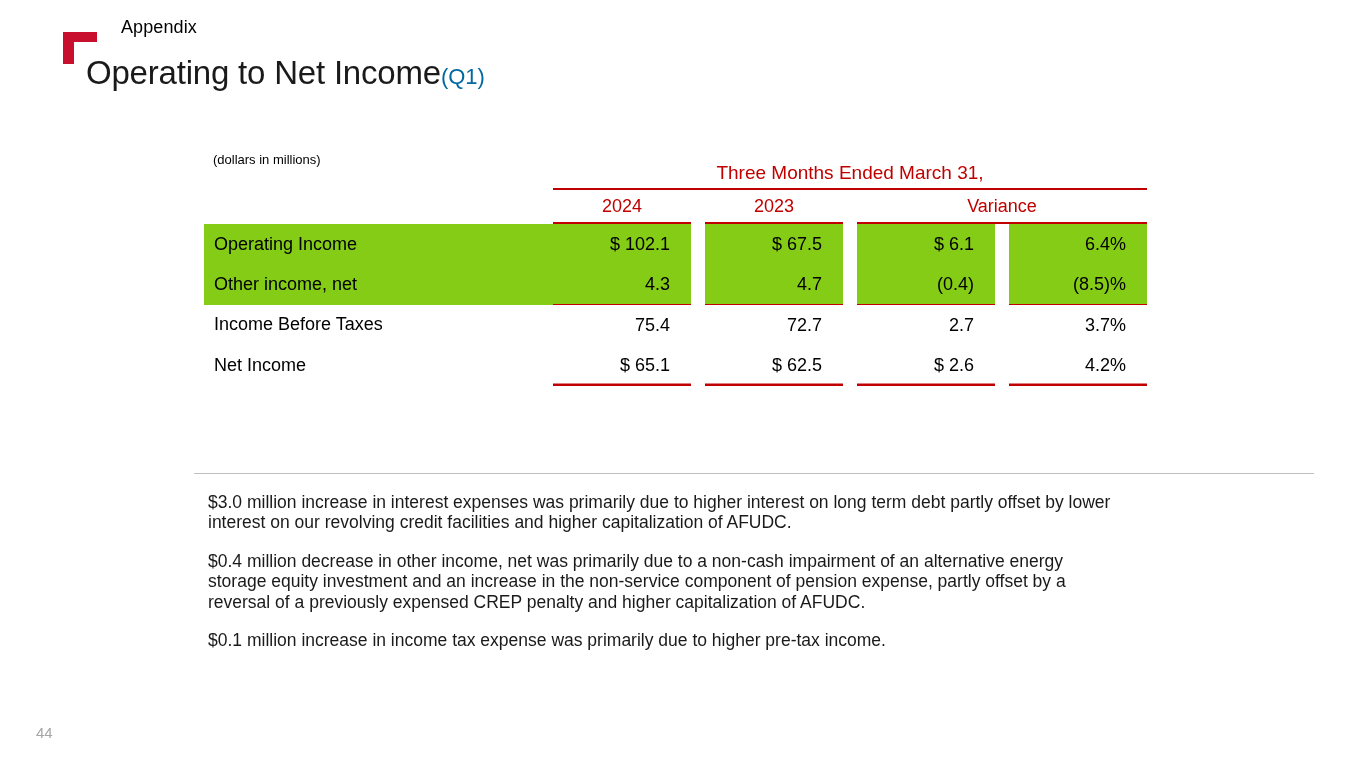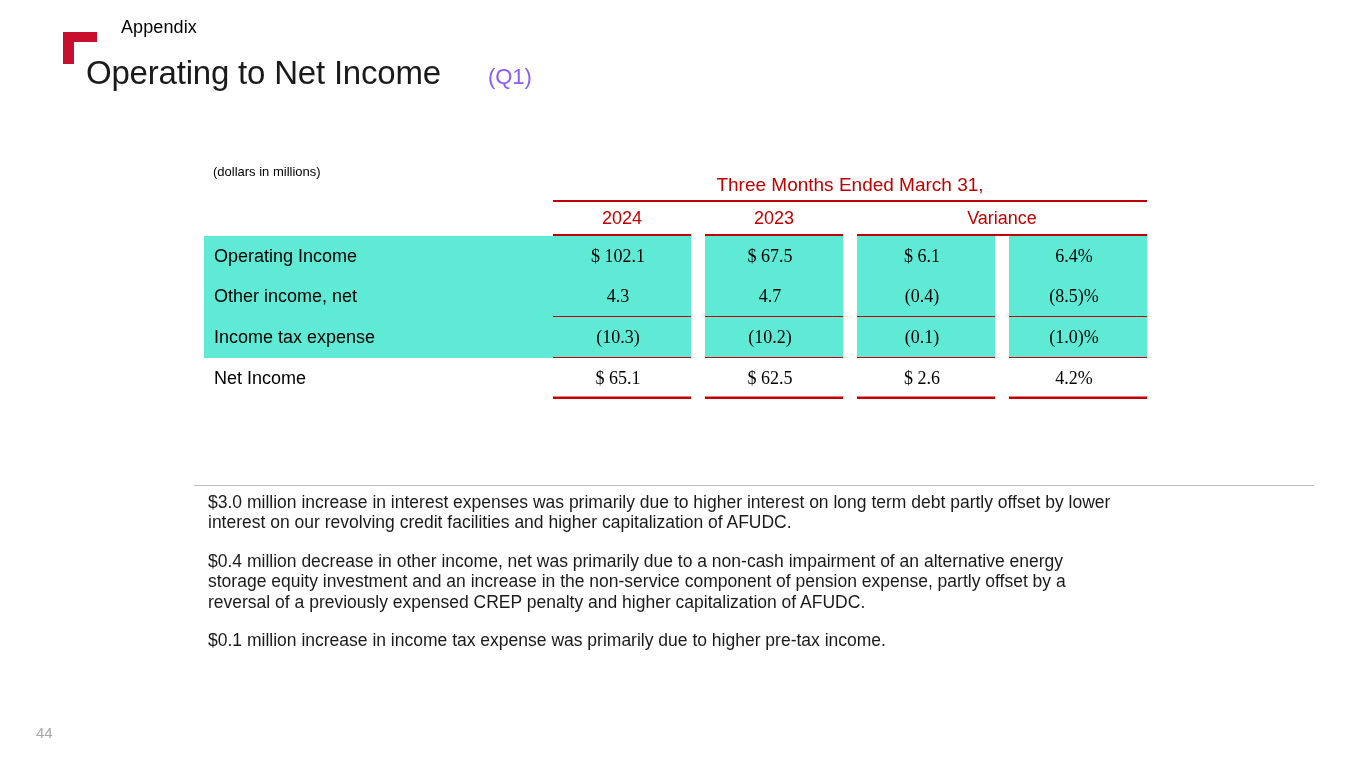--- a/index.html
+++ b/index.html
@@ -31,39 +31,37 @@
     font-size: 18px;
     color: #000;
     letter-spacing: 0.1px;
   }
   .title-row {
     position: absolute;
     left: 86px;
     top: 54px;
     display: flex;
     align-items: baseline;
-    gap: 38px;
   }
   .title-main {
     font-size: 33px;
     color: #1a1a1a;
     font-weight: 400;
     letter-spacing: -0.2px;
   }
   .title-sub {
     font-size: 22px;
-    color: #8b5cf6;
-    margin-left: 9px;
+    color: #0369a1;
   }
 
   
   .table-wrap {
     position: absolute;
     left: 204px;
-    top: 152px;
+    top: 140px;
     width: 925px;
   }
   .units-note {
     position: absolute;
     left: 9px;
     top: 12px;
     font-size: 13px;
     color: #000;
   }
 
@@ -102,26 +100,25 @@
   tr.row td {
     font-size: 18px;
     height: 38px;
     vertical-align: middle;
   }
   td.label {
     text-align: left;
     padding-left: 10px;
   }
   td.num {
-    text-align: center;
-    padding-right: 9px;
-    font-family: Liberation Serif, serif;
+    text-align: right;
+    padding-right: 21px;
   }
   tr.shade td.shaded {
-    background: #5eead4;
+    background: #84cc16;
     margin-left: 40px;
   }
   td.gap { background: transparent !important; }
 
   
   .u-single { border-bottom: 1.5px solid #c00000; }
   .u-double {
     border-bottom: 1.5px solid #c00000;
     box-shadow: inset 0 -5px 0 -3.5px #c00000;
   }
@@ -244,31 +241,31 @@
         <td class="label shaded">Other income, net</td>
         <td class="num shaded u-single">4.3</td>
         <td class="gap"></td>
         <td class="num shaded u-single">4.7</td>
         <td class="gap"></td>
         <td class="num shaded u-single">(0.4)</td>
         <td class="gap"></td>
         <td class="num shaded u-single">(8.5)%</td>
       </tr>
 
-
-      <tr class="row shade">
-        <td class="label shaded">Income tax expense</td>
-        <td class="num shaded u-single">(10.3)</td>
-        <td class="gap"></td>
-        <td class="num shaded u-single">(10.2)</td>
-        <td class="gap"></td>
-        <td class="num shaded u-single">(0.1)</td>
-        <td class="gap"></td>
-        <td class="num shaded u-single">(1.0)%</td>
-      </tr>
+      <tr class="row">
+        <td class="label">Income Before Taxes</td>
+        <td class="num">75.4</td>
+        <td class="gap"></td>
+        <td class="num">72.7</td>
+        <td class="gap"></td>
+        <td class="num">2.7</td>
+        <td class="gap"></td>
+        <td class="num">3.7%</td>
+      </tr>
+
 
       <tr class="row">
         <td class="label">Net Income</td>
         <td class="num u-double">$ 65.1</td>
         <td class="gap"></td>
         <td class="num u-double">$ 62.5</td>
         <td class="gap"></td>
         <td class="num u-double">$ 2.6</td>
         <td class="gap"></td>
         <td class="num u-double">4.2%</td>

